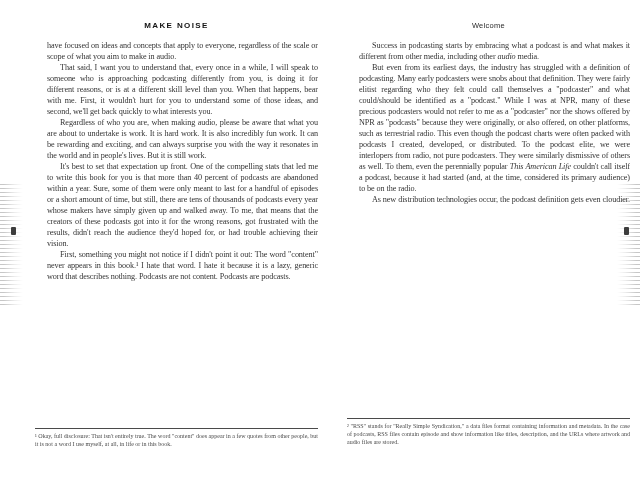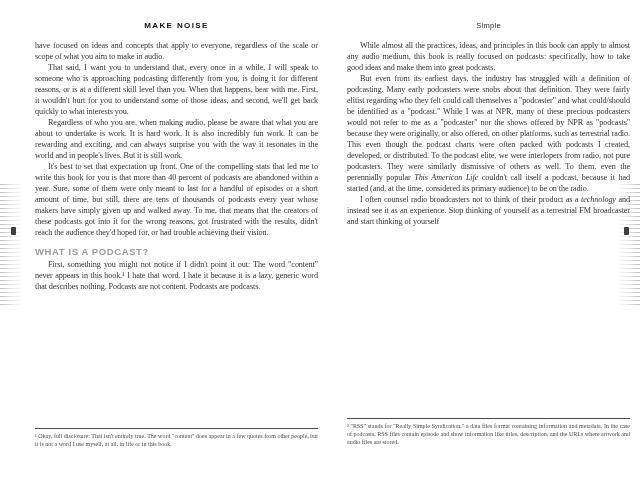--- a/index.html
+++ b/index.html
@@ -19,21 +19,21 @@
   .left .page-header .hdr{
     font-family:"Liberation Sans", sans-serif;font-weight:bold;
     font-size:8px;letter-spacing:1.4px;color:#141414;
   }
   .right .page-header .hdr{
     font-family:"Liberation Sans", sans-serif;
     font-size:7.5px;letter-spacing:0.3px;color:#2b2b2b;
   }
 
   .page-body{
-    position:absolute;top:40px;left:0;right:0;
+    position:absolute;top:40px;left:12px;right:0;
     font-size:8.2px;line-height:11px;letter-spacing:-0.1px;
     color:#343434;text-align:justify;
   }
   p.para{margin:0;padding:0;}
   p.indent{text-indent:13px;}
   .it{font-style:italic;}
 
   .section-heading{
     font-family:"Liberation Sans", sans-serif;font-weight:bold;
     font-size:9.5px;letter-spacing:0.6px;color:#9b9b9b;
@@ -82,31 +82,30 @@
 
   <div class="page left">
     <div class="page-header">
       <span class="hdr">MAKE NOISE</span>
     </div>
     <div class="page-body">
         <p class="para"><span>have focused on ideas and concepts that apply to everyone, regardless of the scale or scope of what you aim to make in audio.</span></p>
         <p class="para indent"><span>That said, I want you to understand that, every once in a while, I will speak to someone who is approaching podcasting differently from you, is doing it for different reasons, or is at a different skill level than you. When that happens, bear with me. First, it wouldn't hurt for you to understand some of those ideas, and second, we'll get back quickly to what interests you.</span></p>
         <p class="para indent"><span>Regardless of who you are, when making audio, please be aware that what you are about to undertake is work. It is hard work. It is also incredibly fun work. It can be rewarding and exciting, and can always surprise you with the way it resonates in the world and in people's lives. But it is still work.</span></p>
         <p class="para indent"><span>It's best to set that expectation up front. One of the compelling stats that led me to write this book for you is that more than 40 percent of podcasts are abandoned within a year. Sure, some of them were only meant to last for a handful of episodes or a short amount of time, but still, there are tens of thousands of podcasts every year whose makers have simply given up and walked away. To me, that means that the creators of these podcasts got into it for the wrong reasons, got frustrated with the results, didn't reach the audience they'd hoped for, or had trouble achieving their vision.</span></p>
-        <div class="section-heading">WHAT IS A PODCAST?</div>
         <p class="para indent"><span>First, something you might not notice if I didn't point it out: The word "content" never appears in this book.¹ I hate that word. I hate it because it is a lazy, generic word that describes nothing. Podcasts are not content. Podcasts are podcasts.</span></p>
       </div>
     <div class="footnote">¹ Okay, full disclosure: That isn't entirely true. The word "content" does appear in a few quotes from other people, but it is not a word I use myself, at all, in life or in this book.</div>
   </div>
 
   <div class="page right">
     <div class="page-header">
-      <span class="hdr">Simple</span>
+      <span class="hdr">Welcome</span>
     </div>
     <div class="page-body">
-        <p class="para indent"><span>While almost all the practices, ideas, and principles in this book can apply to almost any audio medium, this book is really focused on podcasts: specifically, how to take good ideas and make them into great podcasts.</span></p>
+        <p class="para indent"><span>Success in podcasting starts by embracing what a podcast is and what makes it different from other media, including other </span><span class="it">audio</span><span> media.</span></p>
         <p class="para indent"><span>But even from its earliest days, the industry has struggled with a definition of podcasting. Many early podcasters were snobs about that definition. They were fairly elitist regarding who they felt could call themselves a "podcaster" and what could/should be identified as a "podcast." While I was at NPR, many of these precious podcasters would not refer to me as a "podcaster" nor the shows offered by NPR as "podcasts" because they were originally, or also offered, on other platforms, such as terrestrial radio. This even though the podcast charts were often packed with podcasts I created, developed, or distributed. To the podcast elite, we were interlopers from radio, not pure podcasters. They were similarly dismissive of others as well. To them, even the perennially popular </span><span class="it">This American Life</span><span> couldn't call itself a podcast, because it had started (and, at the time, considered its primary audience) to be on the radio.</span></p>
-        <p class="para indent"><span>I often counsel radio broadcasters not to think of their product as a </span><span class="it">technology</span><span> and instead see it as an experience. Stop thinking of yourself as a terrestrial FM broadcaster and start thinking of yourself</span></p>
+        <p class="para indent"><span>As new distribution technologies occur, the podcast definition gets even cloudier.</span></p>
       </div>
     <div class="footnote">² "RSS" stands for "Really Simple Syndication," a data files format containing information and metadata. In the case of podcasts, RSS files contain episode and show information like titles, description, and the URLs where artwork and audio files are stored.</div>
   </div>
 
 </div>
 
 </body></html>

